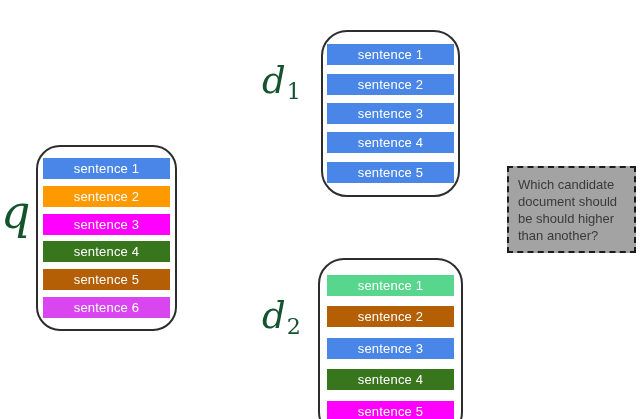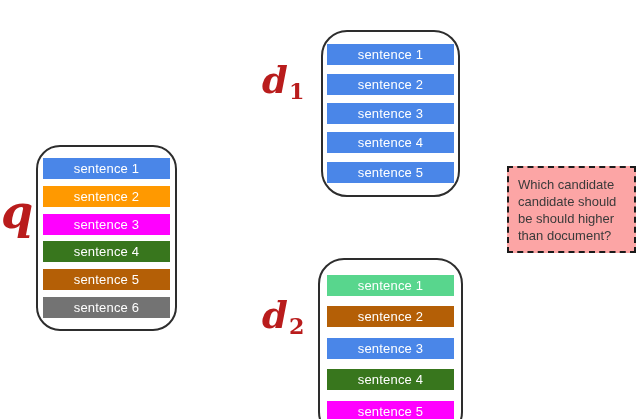--- a/index.html
+++ b/index.html
@@ -32,23 +32,22 @@
     justify-content: center;
     color: #ffffff;
     font-size: 13px;
     letter-spacing: 0.2px;
     flex: 0 0 auto;
   }
   .math-label {
     position: absolute;
     font-family: "DejaVu Serif", serif;
     font-style: italic;
-    color: #b91c1c;
+    color: #14532d;
     line-height: 1;
-    font-weight: bold;
   }
   .math-label .sub {
     font-size: 0.6em;
     font-style: normal;
     font-family: "DejaVu Serif", serif;
     vertical-align: -0.25em;
     margin-left: 1px;
   }
   #query-label { left: 1px; top: 189px; font-size: 46px; }
   #doc1-label  { left: 262px; top: 62px;  font-size: 37px; }
@@ -61,37 +60,37 @@
   #question-box {
     position: absolute;
     left: 507px; top: 166px;
     width: 129px; height: 87px;
     box-sizing: border-box;
     border: 2px dashed #1a1a1a;
     padding: 8px 4px 6px 9px;
     color: #3a3a3a;
     font-size: 13px;
     line-height: 17px;
-    background: #fca5a5;
+    background: #a3a3a3;
   }
 </style>
 </head>
 <body>
 
 <div class="canvas">
 
   <div class="math-label" id="query-label"><span>q</span></div>
 
   <div class="doc-box" id="query-box">
       <div class="bar" style="background: rgb(74, 134, 232);">sentence 1</div>
       <div class="bar" style="background: rgb(255, 153, 0);">sentence 2</div>
       <div class="bar" style="background: rgb(255, 0, 255);">sentence 3</div>
       <div class="bar" style="background: rgb(56, 118, 29);">sentence 4</div>
       <div class="bar" style="background: rgb(180, 95, 6);">sentence 5</div>
-      <div class="bar" style="background: #737373;">sentence 6</div>
+      <div class="bar" style="background: #d946ef;">sentence 6</div>
     </div>
 
   <div class="math-label" id="doc1-label"><span>d</span><span class="sub">1</span></div>
 
   <div class="doc-box" id="doc1-box">
       <div class="bar" style="background: rgb(74, 134, 232);">sentence 1</div>
       <div class="bar" style="background: rgb(74, 134, 232);">sentence 2</div>
       <div class="bar" style="background: rgb(74, 134, 232);">sentence 3</div>
       <div class="bar" style="background: rgb(74, 134, 232);">sentence 4</div>
       <div class="bar" style="background: rgb(74, 134, 232);">sentence 5</div>
@@ -102,18 +101,18 @@
   <div class="doc-box" id="doc2-box">
       <div class="bar" style="background: rgb(88, 214, 141);">sentence 1</div>
       <div class="bar" style="background: rgb(180, 95, 6);">sentence 2</div>
       <div class="bar" style="background: rgb(74, 134, 232);">sentence 3</div>
       <div class="bar" style="background: rgb(56, 118, 29);">sentence 4</div>
       <div class="bar" style="background: rgb(255, 0, 255);">sentence 5</div>
     </div>
 
   <div id="question-box">
     <div>Which candidate</div>
-    <div>candidate should</div>
+    <div>document should</div>
     <div>be should higher</div>
-    <div>than document?</div>
+    <div>than another?</div>
   </div>
 
 </div>
 
 </body></html>

